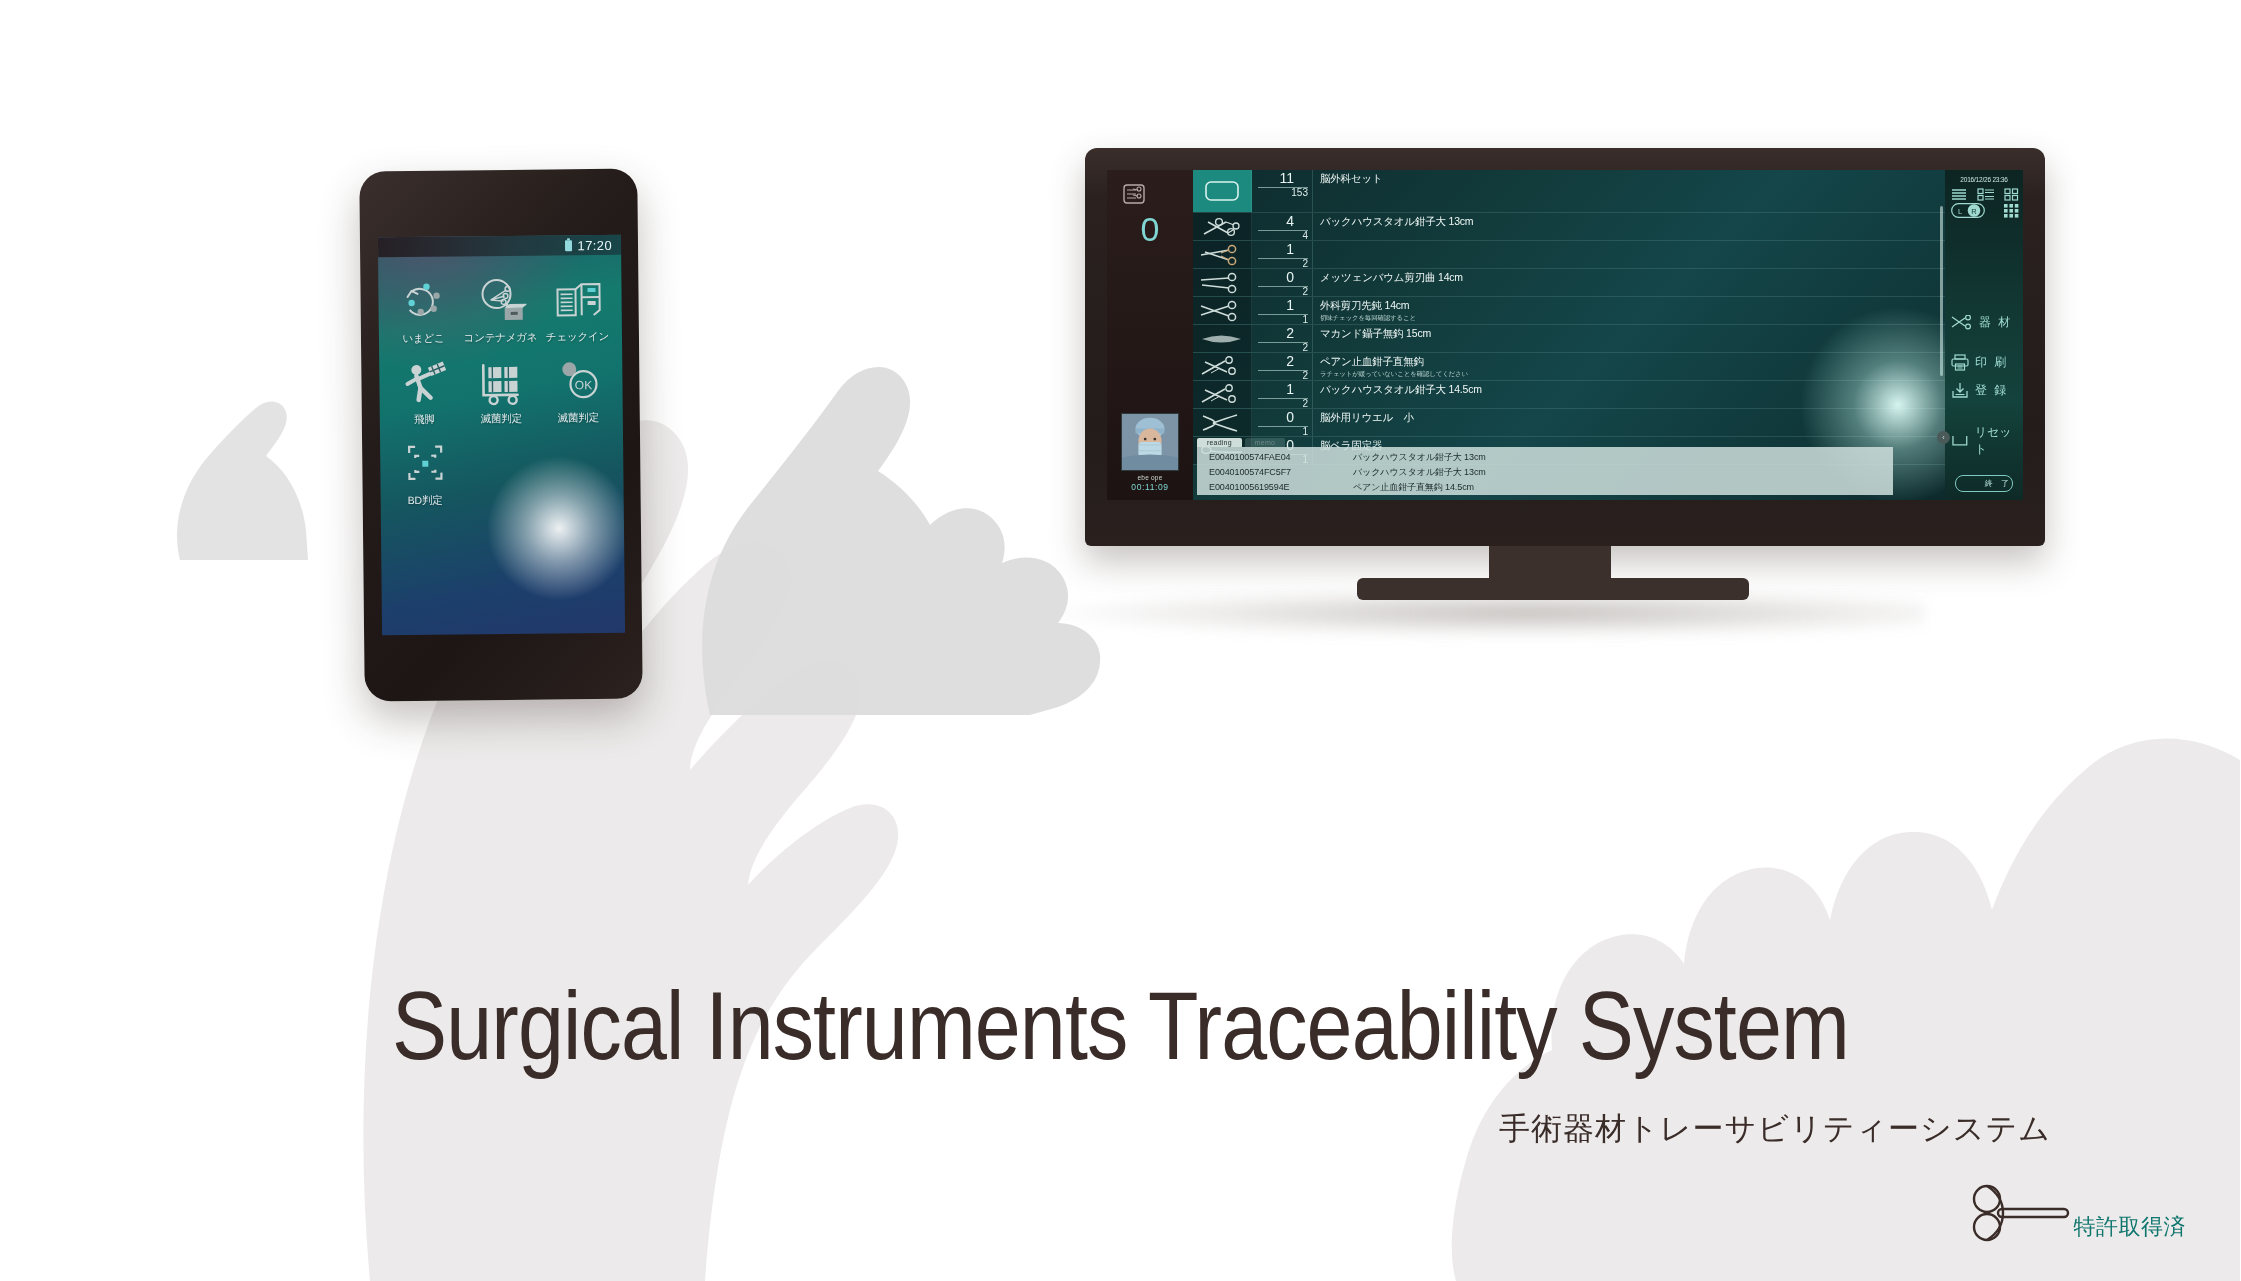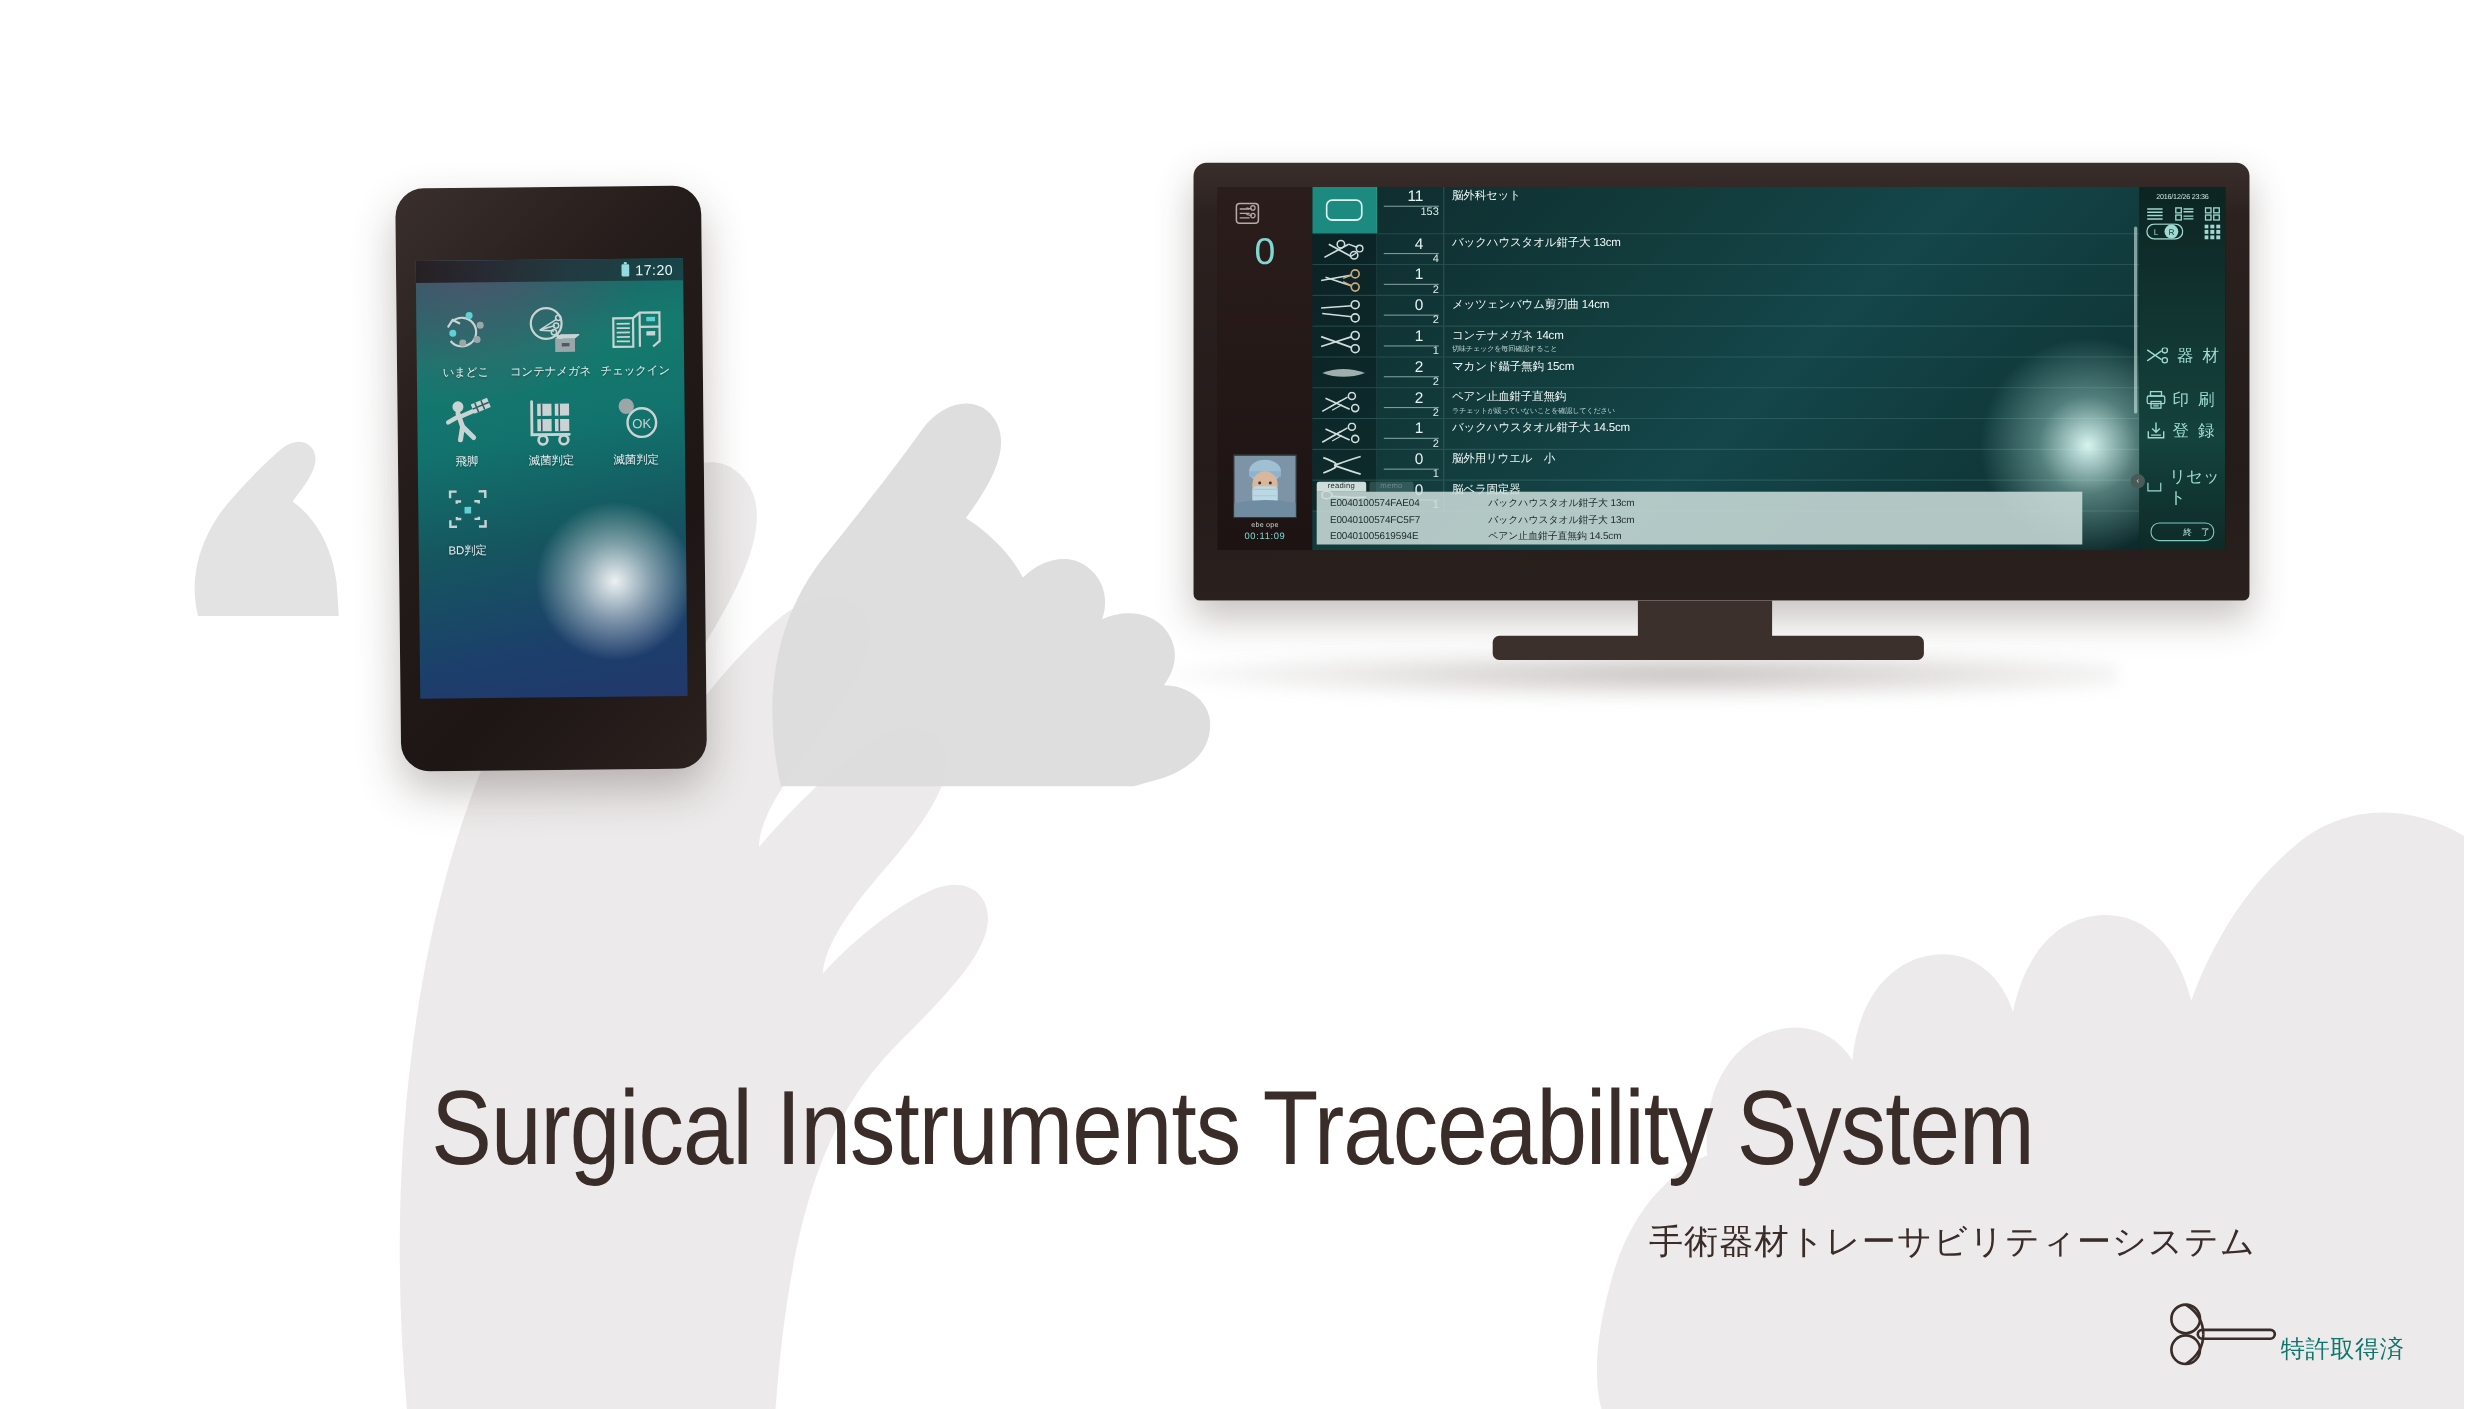--- a/index.html
+++ b/index.html
@@ -119,21 +119,21 @@
   .readrow{display:flex;gap:12px;color:#1b2a29;font-size:9px;line-height:15px;letter-spacing:-.1px;}
   .rcode{min-width:132px;}
 
   
   .side{width:78px;flex:0 0 78px;position:relative;
     background:linear-gradient(180deg,#0c2422 0%,#123733 40%,#14423c 70%,#0e2a27 100%);}
   .side-date{position:absolute;left:0;right:0;top:6px;text-align:center;color:#cfe6e2;font-size:6.5px;letter-spacing:-.2px;}
   .viewicons{position:absolute;left:6px;right:4px;top:18px;display:flex;justify-content:space-between;}
   .viewicons2{position:absolute;left:6px;right:4px;top:33px;display:flex;justify-content:space-between;align-items:center;}
   .sidebtn{position:absolute;left:6px;display:flex;align-items:center;gap:6px;}
-  .sidelbl{color:#9fdcd2;font-size:15px;letter-spacing:2px;}
+  .sidelbl{color:#9fdcd2;font-size:12px;letter-spacing:2px;}
   .endbtn{position:absolute;left:10px;bottom:8px;width:56px;height:15px;border:1px solid #7fc9bf;
     border-radius:8px;display:flex;align-items:center;justify-content:flex-end;}
   .endlbl{color:#bfe9e2;font-size:8px;letter-spacing:3px;}
   .side-handle{position:absolute;left:-8px;bottom:56px;width:13px;height:13px;border-radius:50%;
     background:#4a5a58;color:#cfe0de;font-size:7px;display:flex;align-items:center;justify-content:center;}
 
   #mon-finger{position:absolute;left:600px;top:155px;width:560px;height:560px;pointer-events:none;}
 
   
   #title{
@@ -384,21 +384,21 @@
             <circle cx="33" cy="5" r="3.6" fill="none" stroke="#cfdedb" stroke-width="1.5"></circle>
             <circle cx="33" cy="17" r="3.6" fill="none" stroke="#cfdedb" stroke-width="1.5"></circle>
           </svg>
         </div>
         <div class="cell-num">
           <span class="n-top">1</span>
           <span class="n-bar"></span>
           <span class="n-bot">1</span>
         </div>
         <div class="cell-txt">
-          <div class="t-main">コンテナメガネ 14cm</div>
+          <div class="t-main">外科剪刀先鈍 14cm</div>
           <div class="t-sub">切味チェックを毎回確認すること</div>
         </div>
       </div>
 
       <div class="row">
         <div class="cell-ic">
           <svg width="46" height="22" viewBox="0 0 46 22">
             <path d="M3 11 Q22 4 42 11 Q22 18 3 11 Z" fill="#cfdedb" opacity="0.75"></path>
           </svg>
         </div>

